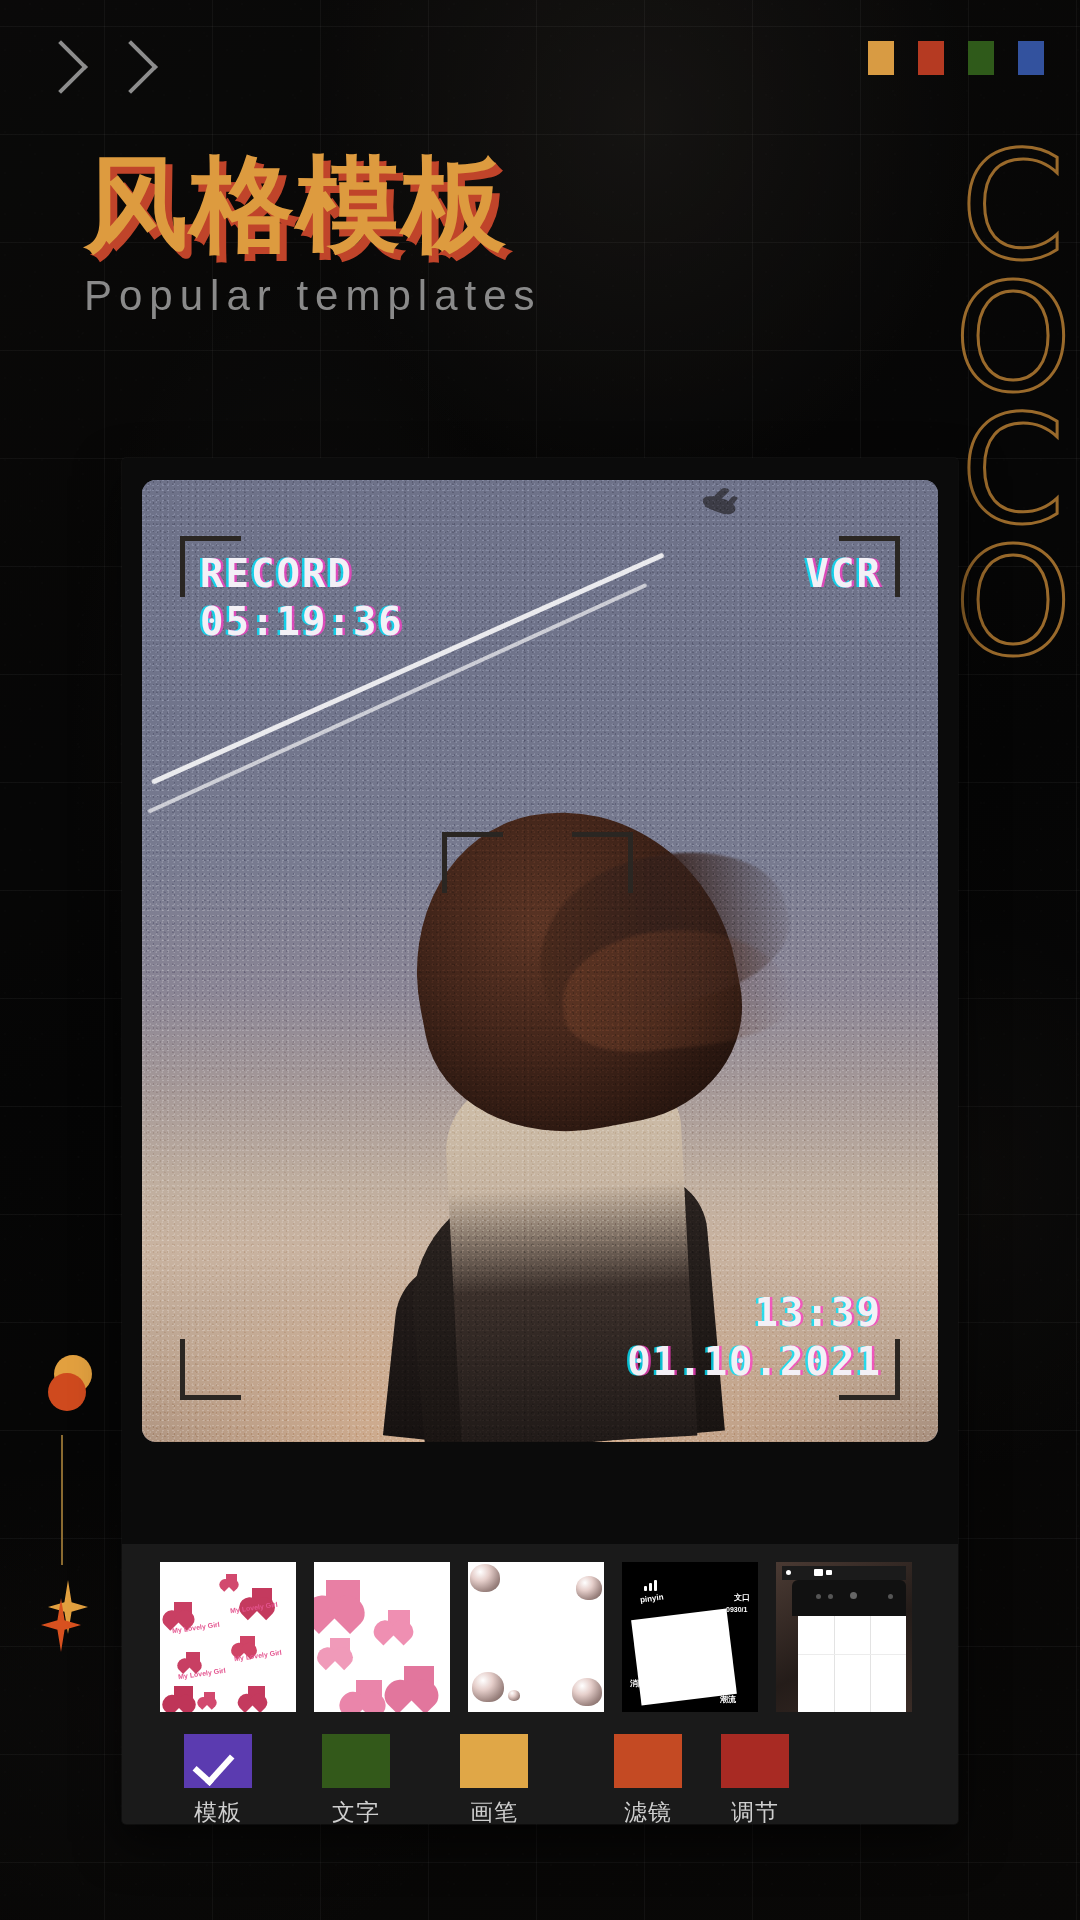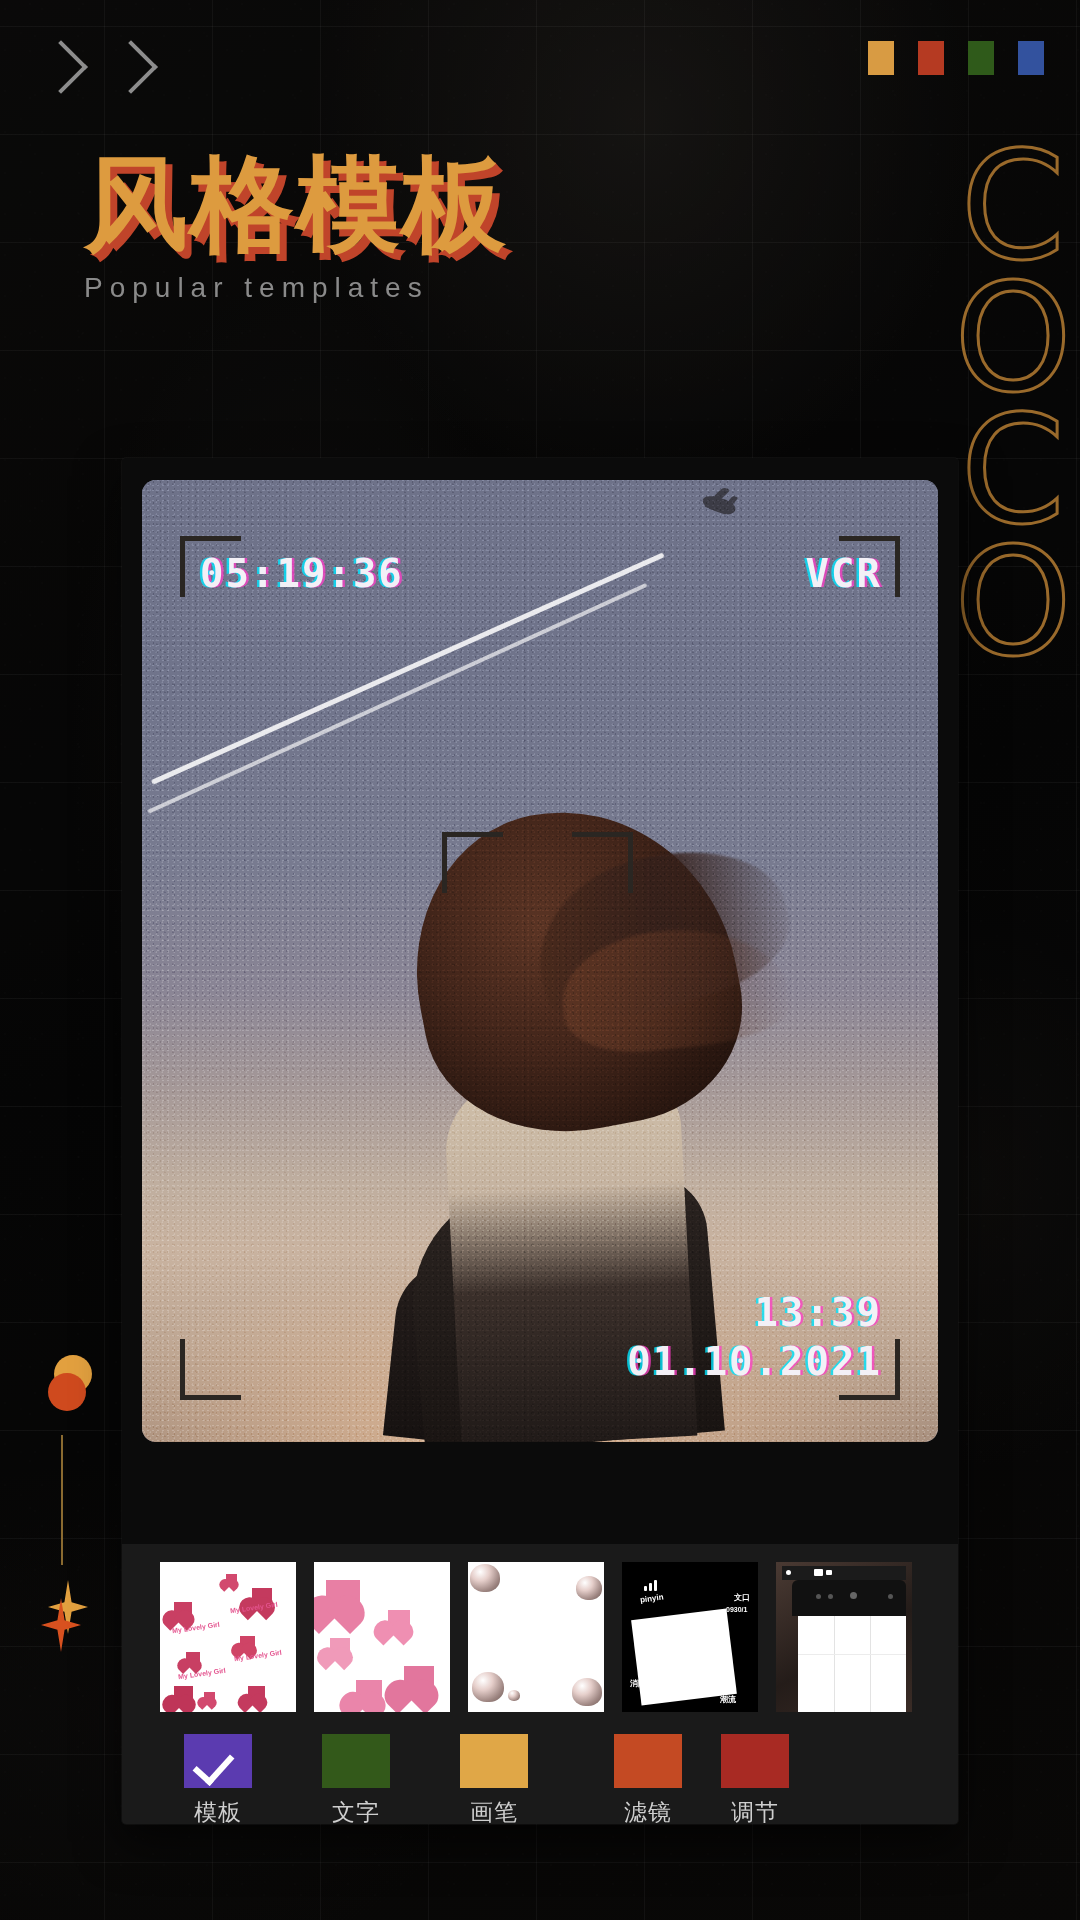--- a/index.html
+++ b/index.html
@@ -52,21 +52,21 @@
   .sw{width:26px;height:34px;}
 
   
   .headline{
     position:absolute;left:84px;top:148px;
     font-size:104px;line-height:1.08;font-weight:bold;
     letter-spacing:2px;white-space:nowrap;
   }
   .sub{
     position:absolute;left:84px;top:272px;
-    font-size:28px;letter-spacing:7px;color:#8a8a8a;font-weight:400;
+    font-size:42px;letter-spacing:7px;color:#8a8a8a;font-weight:400;
   }
 
   
   .coco-vert{
     position:absolute;right:8px;top:140px;
     display:flex;flex-direction:column;align-items:center;
     font-size:150px;line-height:.88;font-weight:400;
     color:transparent;letter-spacing:0;
     -webkit-text-stroke:3px #9a6a2b;
     font-family:"DejaVu Sans",sans-serif;
@@ -298,20 +298,21 @@
     <div class="grainer"></div>
 
     <div class="corner tl"></div>
     <div class="corner tr"></div>
     <div class="corner bl"></div>
     <div class="corner br"></div>
     <div class="corner mid-l"></div>
     <div class="corner mid-r"></div>
 
     <div class="vcr-text vcr-tl">
+      <div>RECORD</div>
       <div>05:19:36</div>
     </div>
     <div class="vcr-text vcr-tr">VCR</div>
     <div class="vcr-text vcr-br">
       <div>13:39</div>
       <div>01.10.2021</div>
     </div>
   </div>
 
 

